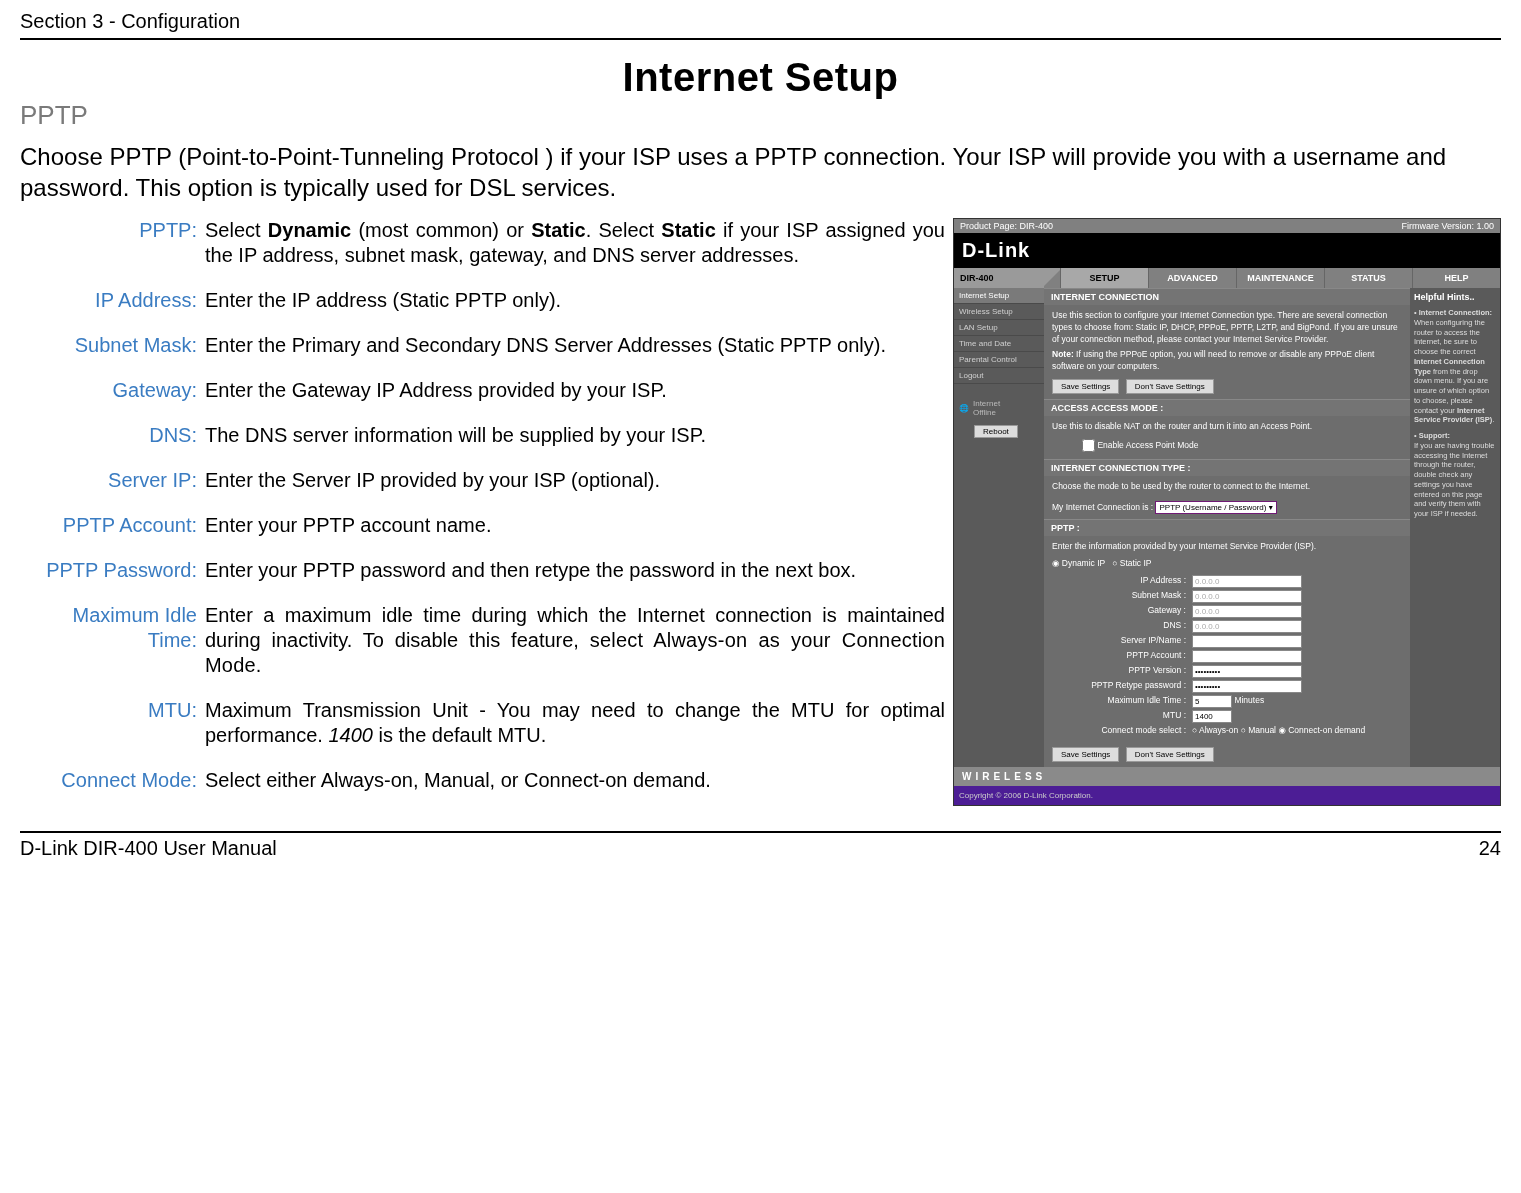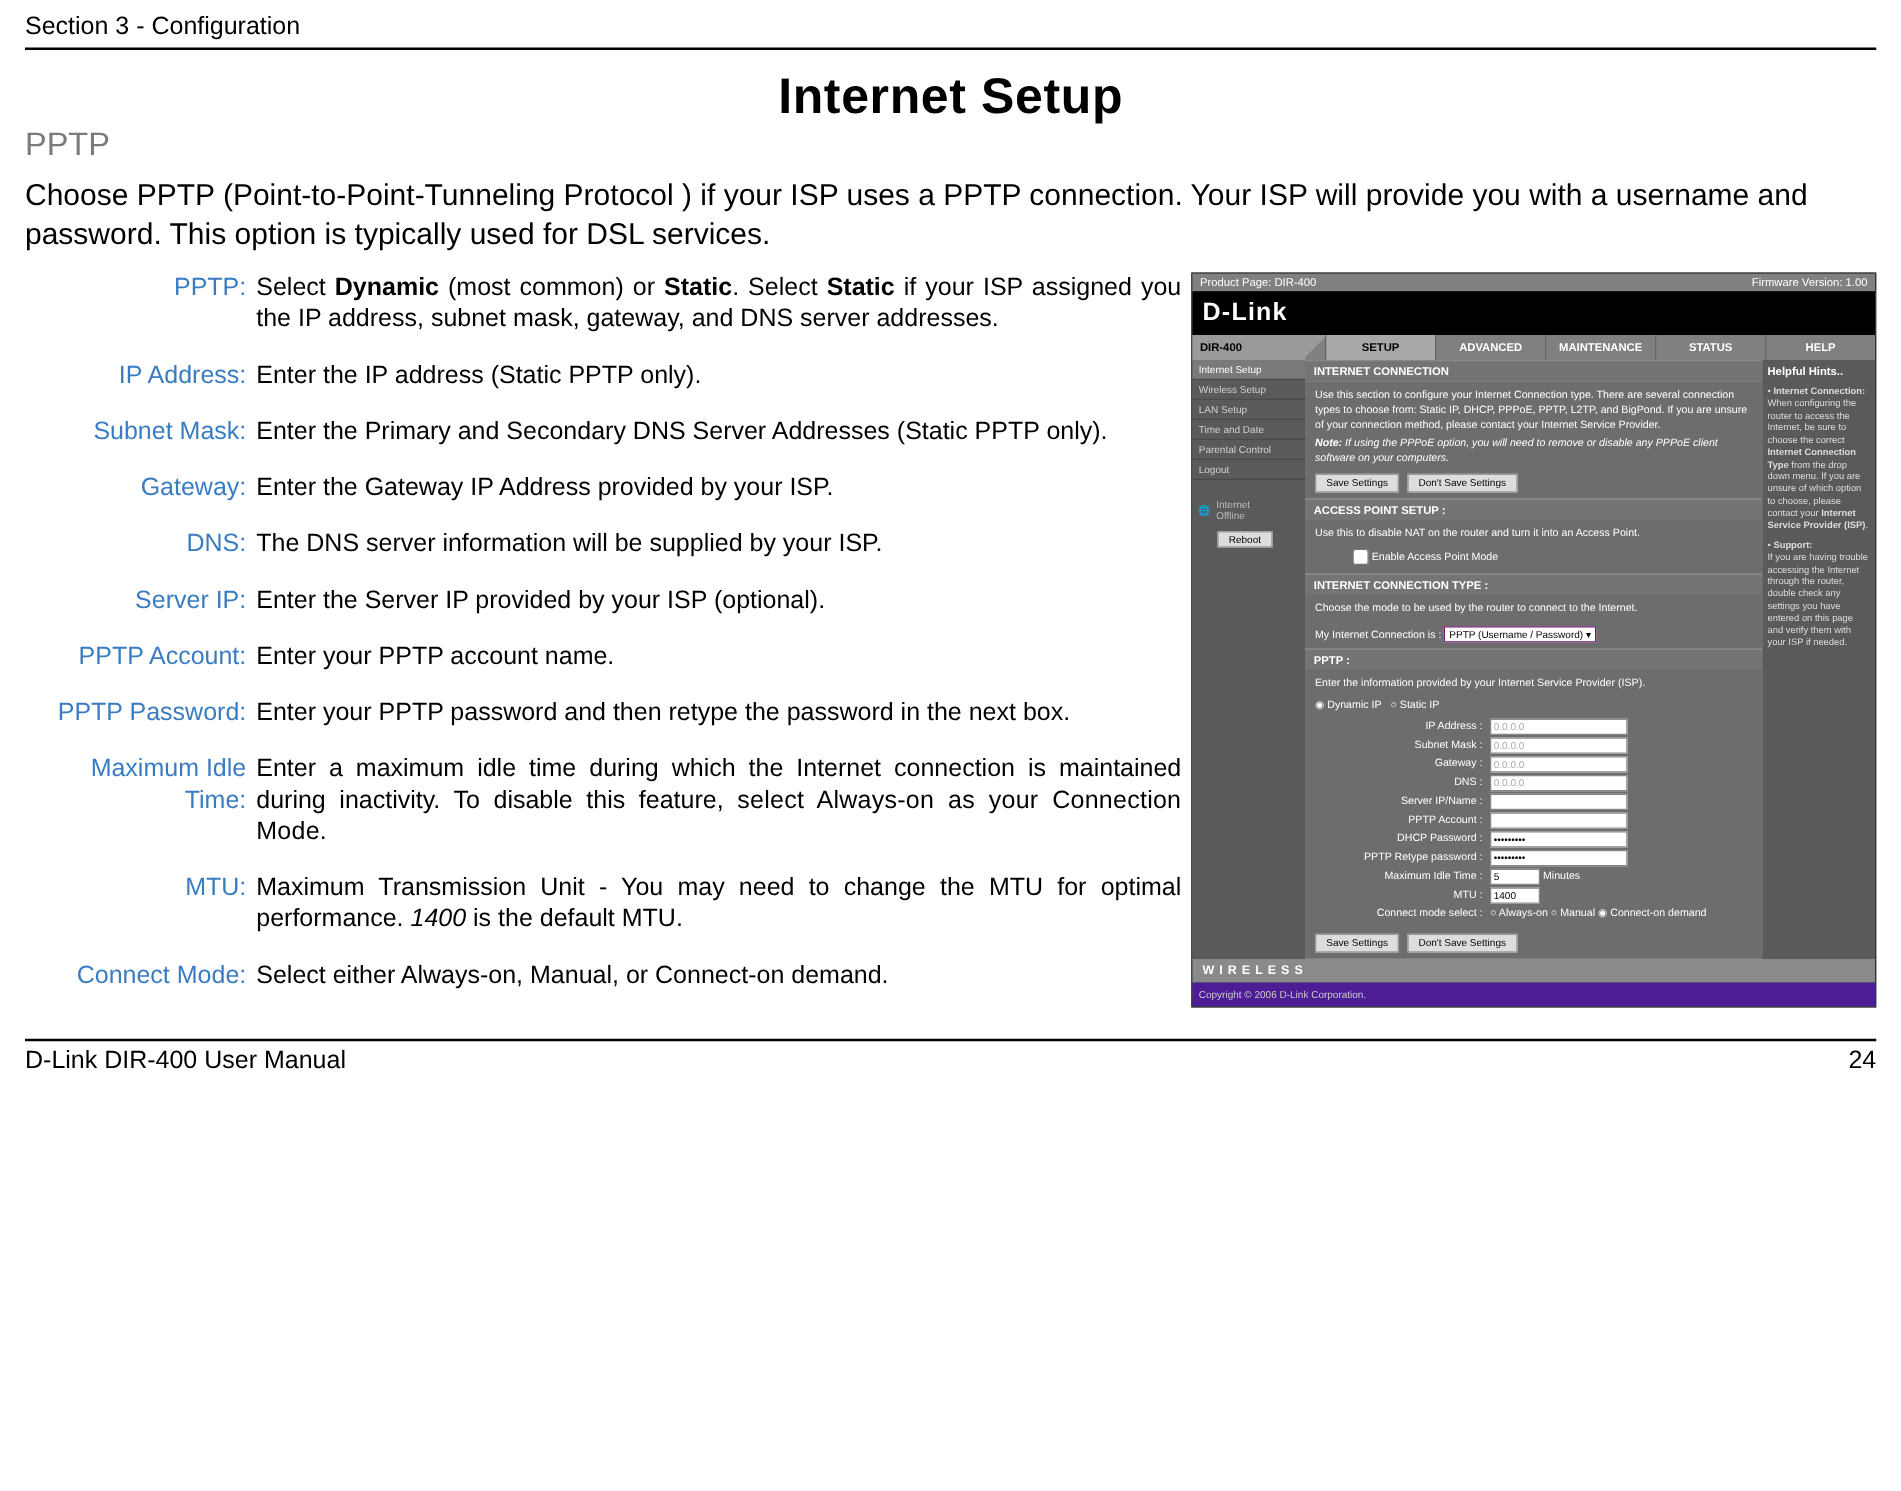--- a/index.html
+++ b/index.html
@@ -348,28 +348,28 @@
           </div>
           <div style="padding:5px;margin-left:15px;">
             <span class="btn">Reboot</span>
           </div>
         </div>
 
         <div class="router-main">
           <div class="box-title">INTERNET CONNECTION</div>
           <div class="box-body">
             <div>Use this section to configure your Internet Connection type. There are several connection types to choose from: Static IP, DHCP, PPPoE, PPTP, L2TP, and BigPond. If you are unsure of your connection method, please contact your Internet Service Provider.</div>
-            <div style="margin-top:3px;font-style:italic;"><b>Note:</b><span> If using the PPPoE option, you will need to remove or disable any PPPoE client software on your computers.</span></div>
+            <div style="margin-top:3px;"><b>Note:</b><span> If using the PPPoE option, you will need to remove or disable any PPPoE client software on your computers.</span></div>
             <div style="margin-top:6px;">
               <span class="btn">Save Settings</span>
               <span class="btn">Don't Save Settings</span>
             </div>
           </div>
 
-          <div class="box-title">ACCESS POINT SETUP :</div>
+          <div class="box-title">ACCESS ACCESS MODE :</div>
           <div class="box-body">
             <div>Use this to disable NAT on the router and turn it into an Access Point.</div>
             <div style="margin:6px 0 2px 30px;">
               <input type="checkbox" style="vertical-align: middle;"> <span>Enable Access Point Mode</span>
             </div>
           </div>
 
           <div class="box-title">INTERNET CONNECTION TYPE :</div>
           <div class="box-body">
             <div>Choose the mode to be used by the router to connect to the Internet.</div>
@@ -404,21 +404,21 @@
               </div>
             <div class="form-row">
                 <span class="flabel">Server IP/Name :</span>
                 <span class="finput" style="color:#000;"></span>
               </div>
             <div class="form-row">
                 <span class="flabel">PPTP Account :</span>
                 <span class="finput" style="color:#000;"></span>
               </div>
             <div class="form-row">
-                <span class="flabel">DHCP Password :</span>
+                <span class="flabel">PPTP Version :</span>
                 <span class="finput" style="color:#000;">•••••••••</span>
               </div>
             <div class="form-row">
                 <span class="flabel">PPTP Retype password :</span>
                 <span class="finput" style="color:#000;">•••••••••</span>
               </div>
             <div class="form-row"><span class="flabel">Maximum Idle Time :</span><span class="finput small">5</span>&nbsp;<span>Minutes</span></div>
             <div class="form-row">
                 <span class="flabel">MTU :</span>
                 <span class="finput small">1400</span>

